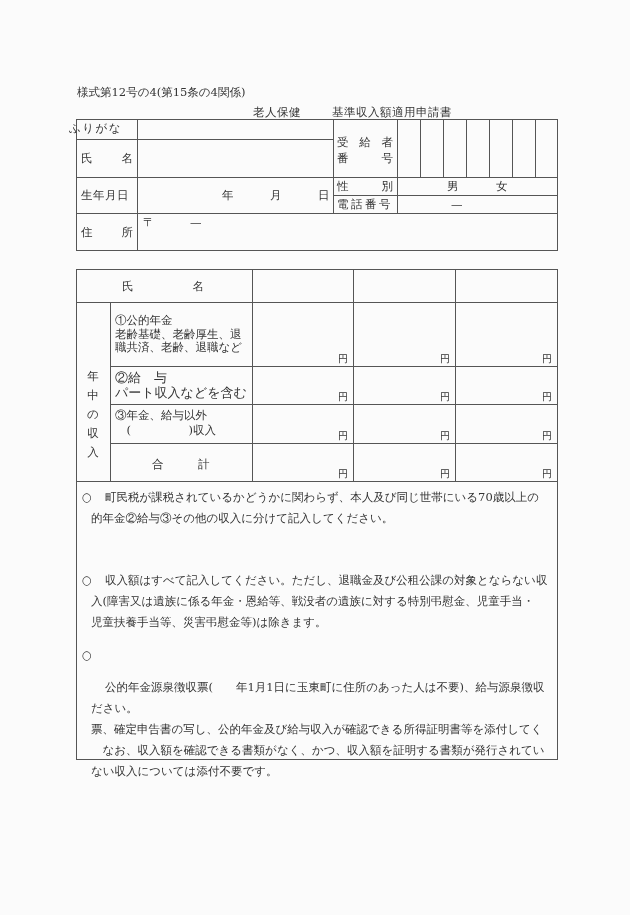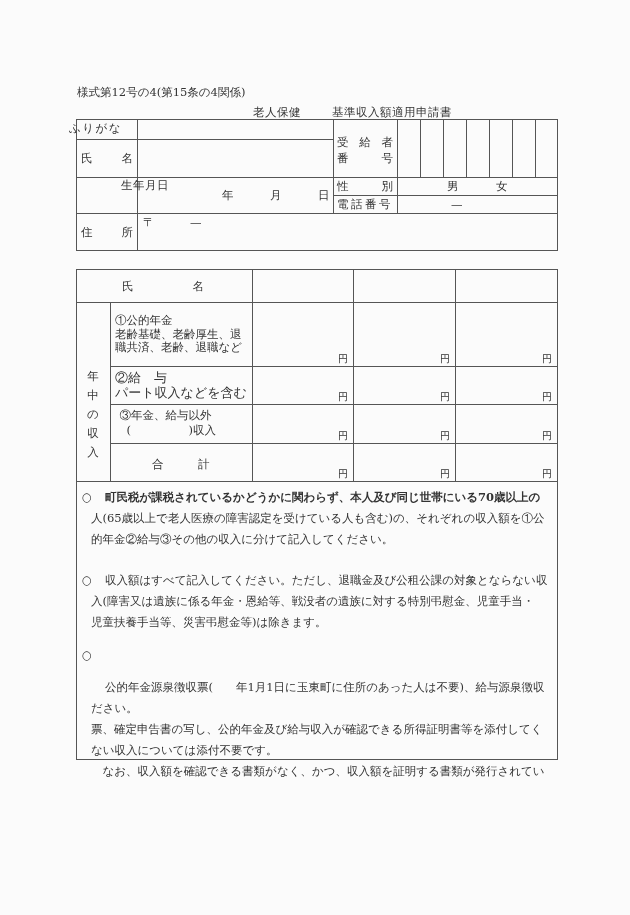--- a/index.html
+++ b/index.html
@@ -73,21 +73,21 @@
     <span>受</span>
     <span>給</span>
     <span>者</span>
   </div>
   <div class="cell-label t spread" style="left:337px;top:152px;width:56px;">
     <span>番</span>
     <span>号</span>
   </div>
   <div class="abs" style="left:398px;top:120px;width:159px;height:56px;"></div>
 
-  <div class="cell-label t" style="left:81px;top:179px;letter-spacing:0.5px;margin-left:40px;">生年月日</div>
+  <div class="cell-label t" style="left:81px;top:189px;letter-spacing:0.5px;">生年月日</div>
   <div class="cell-label t" style="left:222px;top:189px;">年</div>
   <div class="cell-label t" style="left:270px;top:189px;">月</div>
   <div class="cell-label t" style="left:318px;top:189px;">日</div>
   <div class="abs" style="left:140px;top:179px;width:192px;height:33px;"></div>
 
   <div class="cell-label t spread" style="left:337px;top:180px;width:56px;">
     <span>性</span>
     <span>別</span>
   </div>
   <div class="cell-label t" style="left:447px;top:180px;">男</div>
@@ -146,21 +146,21 @@
     <div>①公的年金</div>
     <div>老齢基礎、老齢厚生、退</div>
     <div>職共済、老齢、退職など</div>
   </div>
 
   <div class="abs t" style="left:115px;top:370px;line-height:15px;font-size:13px;">
     <div>②給　与</div>
     <div>パート収入などを含む</div>
   </div>
 
-  <div class="abs t" style="left:115px;top:408px;line-height:15px;font-size:11.5px;text-align:center;">
+  <div class="abs t" style="left:115px;top:408px;line-height:15px;font-size:11.5px;">
     <div>③年金、給与以外</div>
     <div>　(　　　　　)収入</div>
   </div>
 
   <div class="abs t" style="left:152px;top:458px;font-size:11.5px;">合　　　計</div>
 
   <div>
 
     <div class="yen" style="left:338px;top:352px;">円</div>
     <div class="yen" style="left:440px;top:352px;">円</div>
@@ -184,33 +184,32 @@
     <div class="abs" style="left:253px;top:405px;width:84px;height:37px;"></div>
     <div class="abs" style="left:354px;top:405px;width:85px;height:37px;"></div>
     <div class="abs" style="left:456px;top:405px;width:85px;height:37px;"></div>
     <div class="abs" style="left:253px;top:444px;width:84px;height:36px;"></div>
     <div class="abs" style="left:354px;top:444px;width:85px;height:36px;"></div>
     <div class="abs" style="left:456px;top:444px;width:85px;height:36px;"></div>
   </div>
 
   <div class="note" style="top:487px;">
     <span class="bul">○</span>
-    <p style="padding-left:23px;font-weight:bold;">町民税が課税されているかどうかに関わらず、本人及び同じ世帯にいる70歳以上の</p>
-    <p style="padding-left:9px;">人(65歳以上で老人医療の障害認定を受けている人も含む)の、それぞれの収入額を①公</p>
+    <p style="padding-left:23px;">町民税が課税されているかどうかに関わらず、本人及び同じ世帯にいる70歳以上の</p>
     <p style="padding-left:9px;">的年金②給与③その他の収入に分けて記入してください。</p>
   </div>
 
   <div class="note" style="top:570px;">
     <span class="bul">○</span>
     <p style="padding-left:23px;">収入額はすべて記入してください。ただし、退職金及び公租公課の対象とならない収</p>
     <p style="padding-left:9px;">入(障害又は遺族に係る年金・恩給等、戦没者の遺族に対する特別弔慰金、児童手当・</p>
     <p style="padding-left:9px;">児童扶養手当等、災害弔慰金等)は除きます。</p>
   </div>
 
   <div class="note" style="top:645px;">
     <span class="bul">○</span>
     <p style="padding-left:23px;margin-top:32px;">公的年金源泉徴収票(　　年1月1日に玉東町に住所のあった人は不要)、給与源泉徴収</p>
     <p style="padding-left:9px;">ださい。</p>
     <p style="padding-left:9px;">票、確定申告書の写し、公的年金及び給与収入が確認できる所得証明書等を添付してく</p>
+    <p style="padding-left:9px;">　なお、収入額を確認できる書類がなく、かつ、収入額を証明する書類が発行されてい</p>
     <p style="padding-left:9px;">ない収入については添付不要です。</p>
-    <p style="padding-left:9px;">　なお、収入額を確認できる書類がなく、かつ、収入額を証明する書類が発行されてい</p>
   </div>
 </div>
 
 </body></html>

